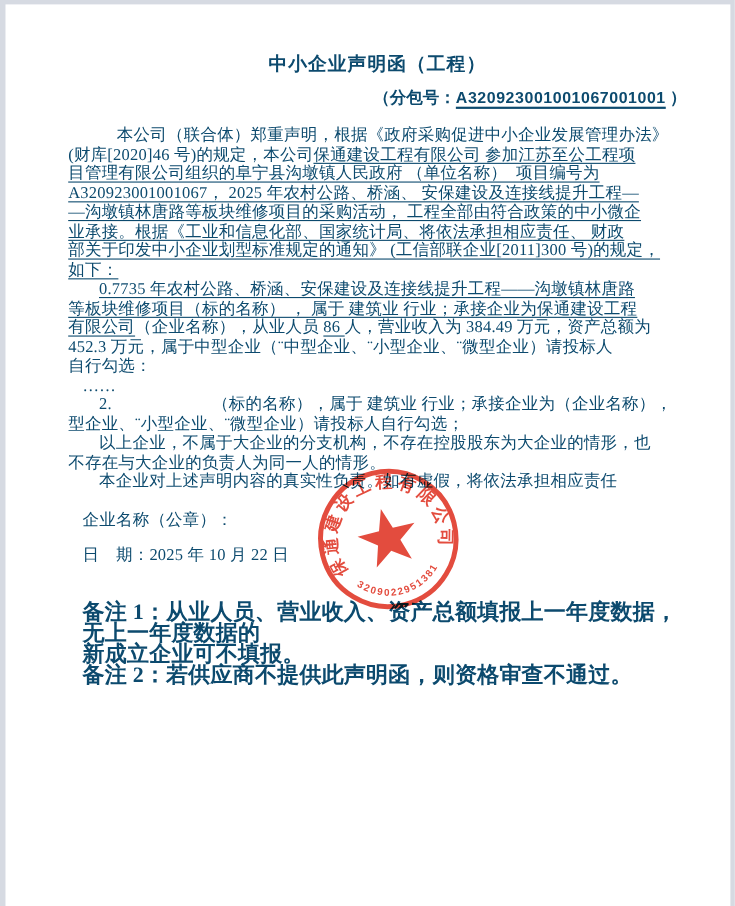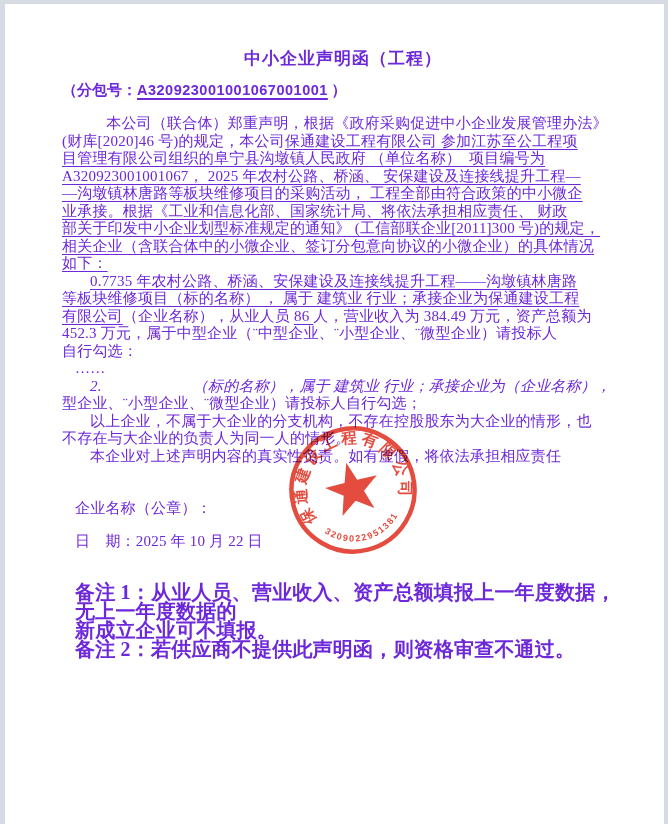--- a/index.html
+++ b/index.html
@@ -10,31 +10,31 @@
     position:relative;
     font-family:"Liberation Serif","DejaVu Serif",serif;
   }
   .page{
     position:absolute;left:5px;top:4px;
     width:659px;height:820px;
     background:#ffffff;
   }
   .content{
     padding:44px 40px 0 57px;
-    color:#6d28d9;
+    color:#0c4a6e;
   }
   .doc-title{
     text-align:center;
     font-size:17px;
     font-weight:bold;
     line-height:22px;
     letter-spacing:1px;
   }
   .doc-subtitle{
-    text-align:left;
+    text-align:right;
     font-size:15px;
     font-weight:bold;
     line-height:21px;
     margin-top:10px;
   }
   .doc-subtitle .num{
     text-decoration:underline;
     text-decoration-thickness:1.5px;
     text-underline-offset:3px;
     letter-spacing:0.5px;
@@ -87,37 +87,36 @@
     <div class="doc-subtitle"><span>（分包号：</span><span class="num">A320923001001067001001</span><span> ）</span></div>
 
     <div class="body-block">
         <div class="doc-line" style="padding-left: 28px; text-align: center;"><span>本公司（联合体）郑重声明，根据《政府采购促进中小企业发展管理办法》</span></div>
         <div class="doc-line"><span>(财库[2020]46 号)的规定，本公司</span><span class="u">保通建设工程有限公司 参加江苏至公工程项</span></div>
         <div class="doc-line"><span class="u">目管理有限公司组织的阜宁县沟墩镇人民政府 （单位名称）  项目编号为</span></div>
         <div class="doc-line"><span class="u">A320923001001067， 2025 年农村公路、桥涵、 安保建设及连接线提升工程—</span></div>
         <div class="doc-line"><span class="u">—沟墩镇林唐路等板块维修项目的采购活动， 工程全部由符合政策的中小微企</span></div>
         <div class="doc-line"><span class="u">业承接。根据《工业和信息化部、国家统计局、将依法承担相应责任、 财政</span></div>
         <div class="doc-line"><span class="u">部关于印发中小企业划型标准规定的通知》 (工信部联企业[2011]300 号)的规定，</span></div>
-        <div class="doc-line"><span class="u">相关企业（含联合体中的小微企业、签订分包意向协议的小微企业）的具体情况</span></div>
         <div class="doc-line"><span class="u">如下：</span></div>
         <div class="doc-line" style="padding-left: 28px;"><span class="u">0.7735 年农村公路、桥涵、安保建设及连接线提升工程——沟墩镇林唐路</span></div>
         <div class="doc-line"><span class="u">等板块维修项目（标的名称） ， 属于 建筑业 行业；承接企业为保通建设工程</span></div>
         <div class="doc-line"><span class="u">有限公司</span><span>（企业名称），从业人员 </span><span class="u">86 </span><span>人，营业收入为 384.49 万元，资产总额为</span></div>
         <div class="doc-line"><span>452.3 万元，属于中型企业（¨中型企业、¨小型企业、¨微型企业）请投标人</span></div>
         <div class="doc-line"><span>自行勾选：</span></div>
         <div class="doc-line" style="padding-left: 13px;"><span>……</span></div>
-        <div class="doc-line" style="padding-left: 28px; font-style: italic;"><span>2.　　　　　　（标的名称），属于 建筑业 行业；承接企业为（企业名称），</span></div>
+        <div class="doc-line" style="padding-left: 28px;"><span>2.　　　　　　（标的名称），属于 建筑业 行业；承接企业为（企业名称），</span></div>
         <div class="doc-line"><span>型企业、¨小型企业、¨微型企业）请投标人自行勾选；</span></div>
         <div class="doc-line" style="padding-left: 28px;"><span>以上企业，不属于大企业的分支机构，不存在控股股东为大企业的情形，也</span></div>
         <div class="doc-line"><span>不存在与大企业的负责人为同一人的情形。</span></div>
         <div class="doc-line" style="padding-left: 28px;"><span>本企业对上述声明内容的真实性负责。如有虚假，将依法承担相应责任</span></div>
       </div>
 
     <div class="sig-block">
-        <div class="doc-line" style="padding-left: 13px; margin-top: 35px;"><span>企业名称（公章）：</span></div>
+        <div class="doc-line" style="padding-left: 13px; margin-top: 17px;"><span>企业名称（公章）：</span></div>
         <div class="doc-line" style="padding-left: 13px; margin-top: 15px;"><span>日　期：2025 年 10 月 22 日</span></div>
       </div>
 
     <div class="notes-block">
         <div class="doc-line" style="padding-left: 13px;"><span class="b">备注 1：从业人员、营业收入、资产总额填报上一年度数据，无上一年度数据的</span></div>
         <div class="doc-line" style="padding-left: 13px;"><span class="b">新成立企业可不填报。</span></div>
         <div class="doc-line" style="padding-left: 13px;"><span class="b">备注 2：若供应商不提供此声明函，则资格审查不通过。</span></div>
       </div>
   </div>
 

